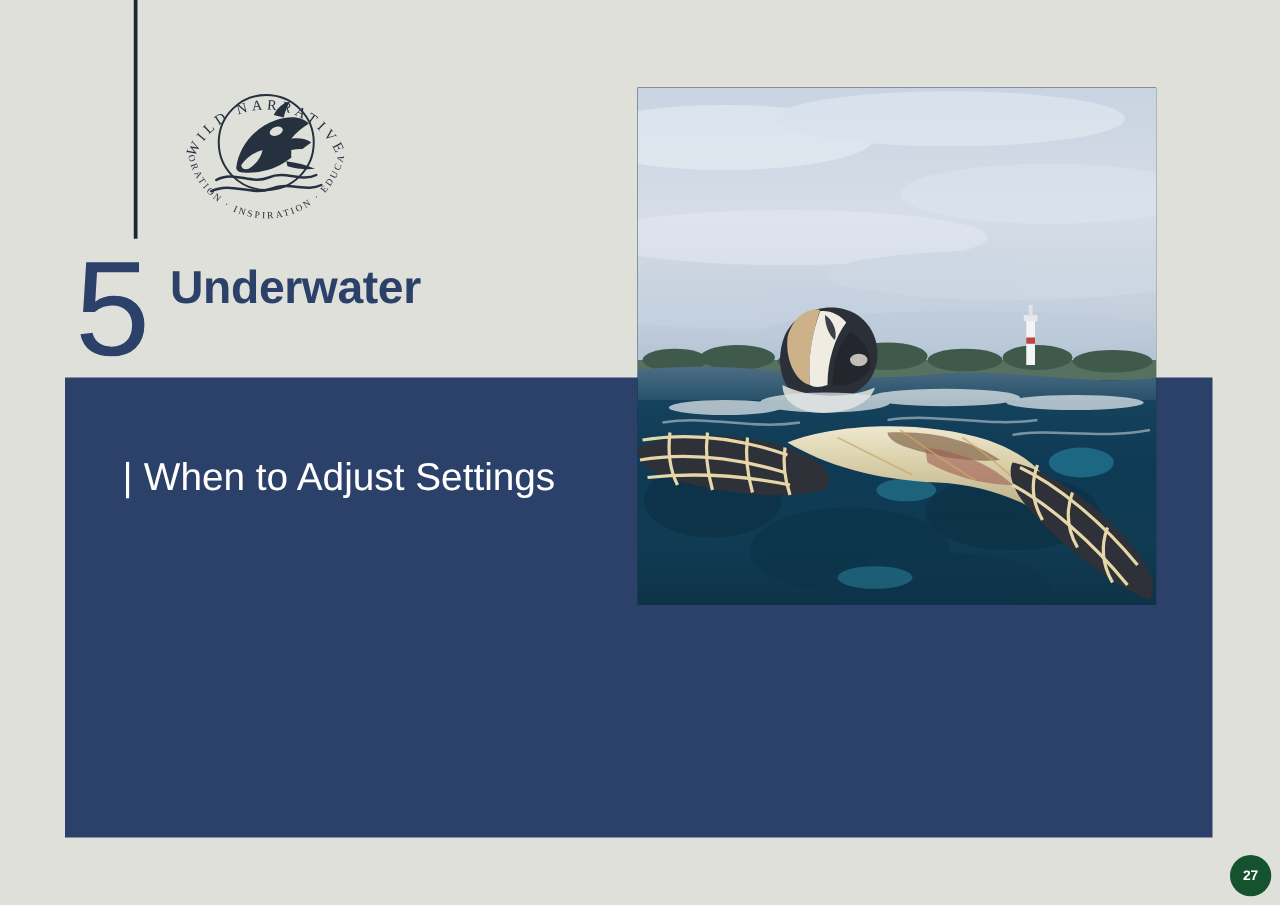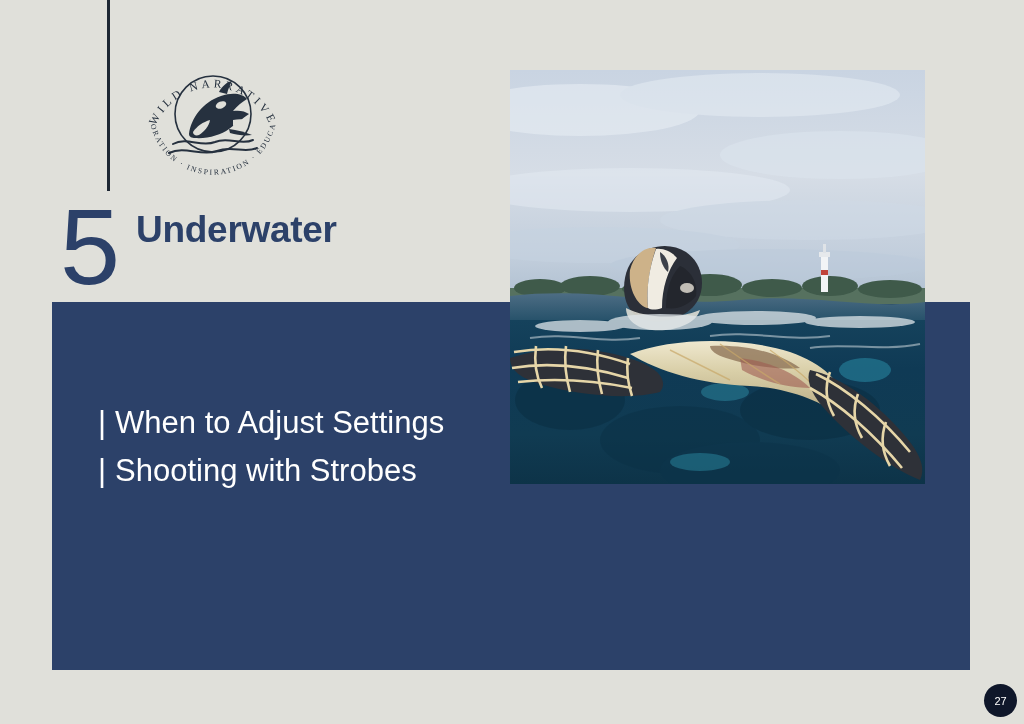--- a/index.html
+++ b/index.html
@@ -76,21 +76,20 @@
     padding-top: 11px;
   }
   .heading .hline { display: block; white-space: nowrap; }
 
   
   .bullets {
     position: absolute;
     left: 98px;
     top: 358px;
     color: #ffffff;
-    margin-top: 41px;
   }
   .bullet {
     font-size: 31px;
     line-height: 48px;
     white-space: nowrap;
     font-weight: 400;
   }
   .bullet .bar {
     display: inline-block;
     margin-right: 9px;
@@ -110,24 +109,24 @@
   .photo svg { display: block; width: 415px; height: 414px; }
 
   
   .pagebadge {
     position: absolute;
     left: 984px;
     top: 684px;
     width: 33px;
     height: 33px;
     border-radius: 50%;
-    background: #0f172a;
+    background: #14532d;
     color: #ffffff;
     font-size: 11px;
-    font-weight: normal;
+    font-weight: bold;
     display: flex;
     align-items: center;
     justify-content: center;
   }
 </style>
 </head>
 <body>
 
 <div id="slide">
 
@@ -176,23 +175,20 @@
   <div class="heading">
     <div class="num">5</div>
     <div class="htext">
       <span class="hline">Underwater</span>
     </div>
   </div>
 
   <div class="bullets">
     <div class="bullet">
       <span class="bar">|</span><span>When to Adjust Settings</span>
-    </div>
-    <div class="bullet">
-      <span class="bar">|</span><span>Shooting with Strobes</span>
     </div>
   </div>
 
   <div class="photo">
     <svg viewBox="0 0 415 414" xmlns="http://www.w3.org/2000/svg" preserveAspectRatio="none">
       <defs>
         <linearGradient id="sky" x1="0" y1="0" x2="0" y2="1">
           <stop offset="0%" stop-color="#c9d4e2"></stop>
           <stop offset="45%" stop-color="#d6dde6"></stop>
           <stop offset="80%" stop-color="#c2cedc"></stop>

